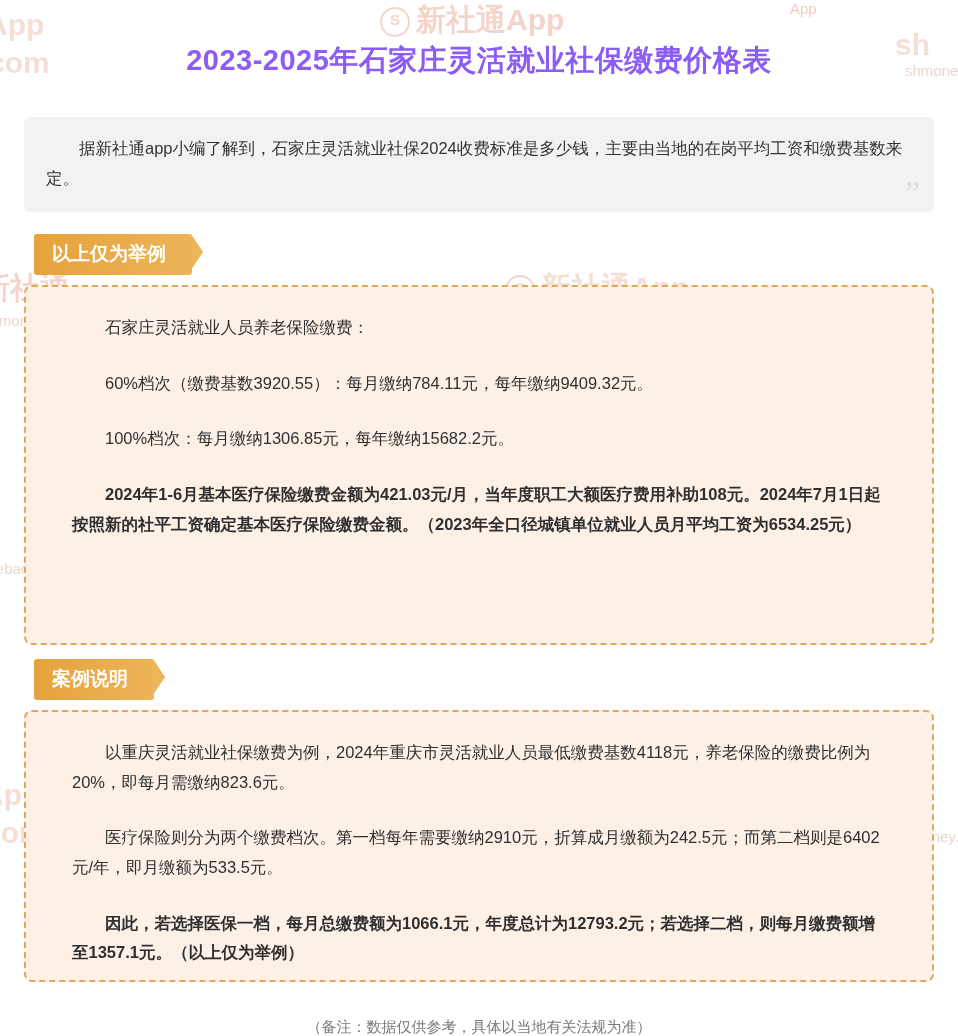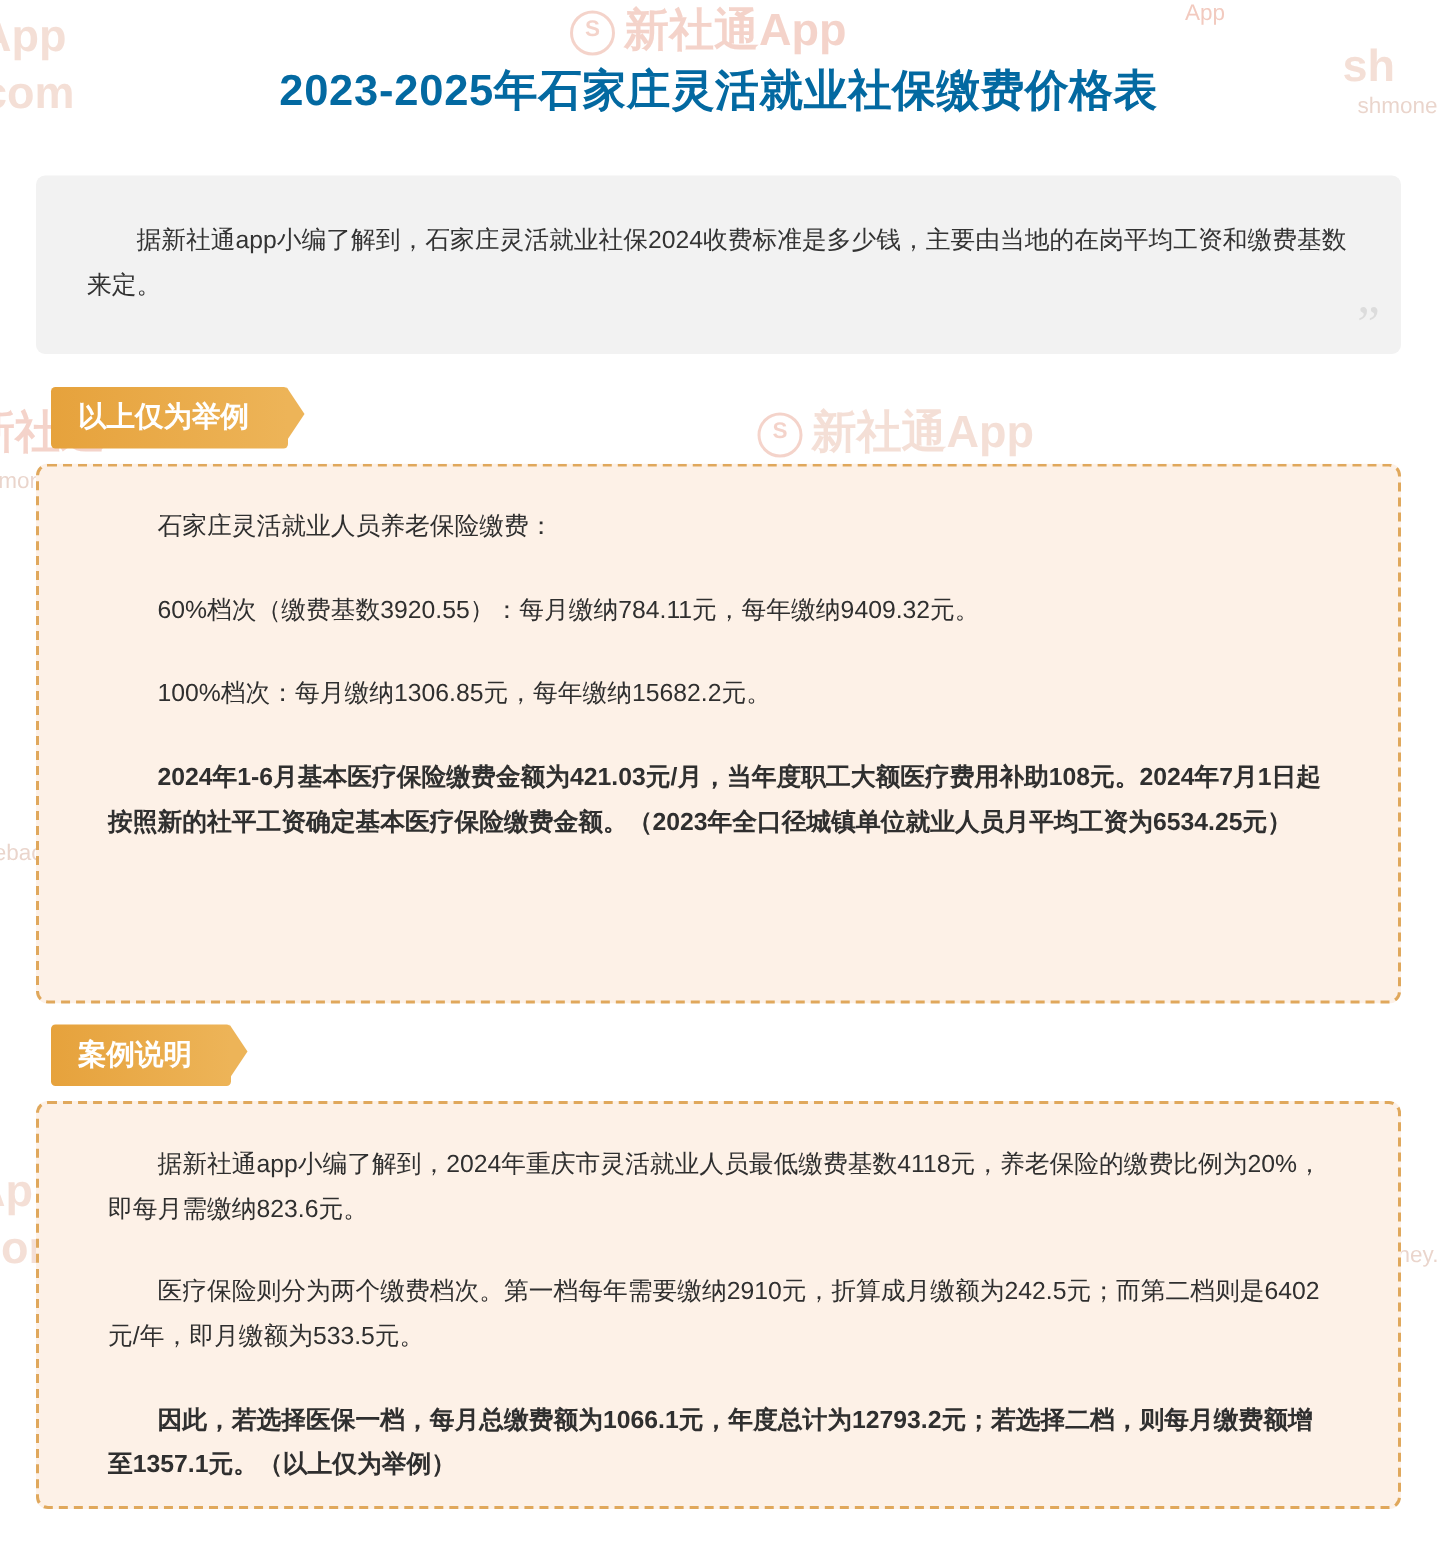--- a/index.html
+++ b/index.html
@@ -61,21 +61,21 @@
   .page {
     position: relative;
     z-index: 2;
     padding: 0 24px;
     box-sizing: border-box;
   }
 
   .title {
     text-align: center;
     font-size: 29px;
-    color: #0369a1;
+    color: #8b5cf6;
     padding: 22px 0 16px;
     letter-spacing: .5px;
     font-family: "Liberation Sans", "DejaVu Sans", sans-serif;
   }
 
   .lead {
     background: #f2f2f2;
     border-radius: 6px;
     margin: 0 0 22px 0;
     padding: 16px 22px 18px 22px;
@@ -86,21 +86,21 @@
   }
   .lead .q {
     position: absolute;
     right: 14px;
     bottom: 2px;
     font-size: 34px;
     color: #dcdcdc;
     line-height: 1;
     font-family: "Liberation Serif", serif;
   }
-  .lead p { margin: 12px; text-indent: 2em; }
+  .lead p { margin: 0; text-indent: 2em; }
 
   .section { margin-bottom: 14px; }
 
   .sec-head {
     display: inline-block;
     position: relative;
     color: #ffffff;
     font-size: 19px;
     font-weight: bold;
     padding: 7px 26px 8px 18px;
@@ -193,21 +193,21 @@
       <p class="indent">石家庄灵活就业人员养老保险缴费：</p>
       <p class="indent">60%档次（缴费基数3920.55）：每月缴纳784.11元，每年缴纳9409.32元。</p>
       <p class="indent">100%档次：每月缴纳1306.85元，每年缴纳15682.2元。</p>
       <p class="indent tight">2024年1-6月基本医疗保险缴费金额为421.03元/月，当年度职工大额医疗费用补助108元。2024年7月1日起按照新的社平工资确定基本医疗保险缴费金额。（2023年全口径城镇单位就业人员月平均工资为6534.25元）</p>
     </div>
   </div>
 
   <div class="section">
     <div class="sec-head">案例说明</div>
     <div class="dashed-box box-b">
-      <p class="indent">据新社通app小编了解到，2024年重庆市灵活就业人员最低缴费基数4118元，养老保险的缴费比例为20%，即每月需缴纳823.6元。</p>
+      <p class="indent">以重庆灵活就业社保缴费为例，2024年重庆市灵活就业人员最低缴费基数4118元，养老保险的缴费比例为20%，即每月需缴纳823.6元。</p>
       <p class="indent">医疗保险则分为两个缴费档次。第一档每年需要缴纳2910元，折算成月缴额为242.5元；而第二档则是6402元/年，即月缴额为533.5元。</p>
       <p class="indent tight">因此，若选择医保一档，每月总缴费额为1066.1元，年度总计为12793.2元；若选择二档，则每月缴费额增至1357.1元。（以上仅为举例）</p>
     </div>
   </div>
 
   <div class="footnote">（备注：数据仅供参考，具体以当地有关法规为准）</div>
 
 </div>
 
 </body></html>

